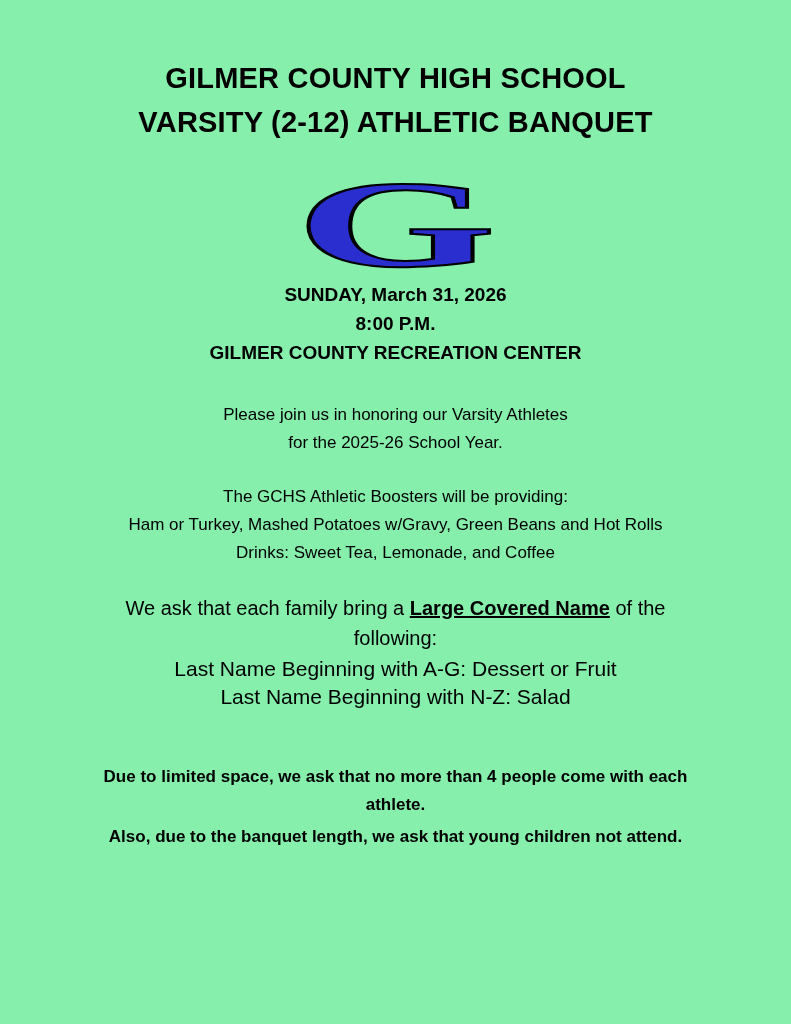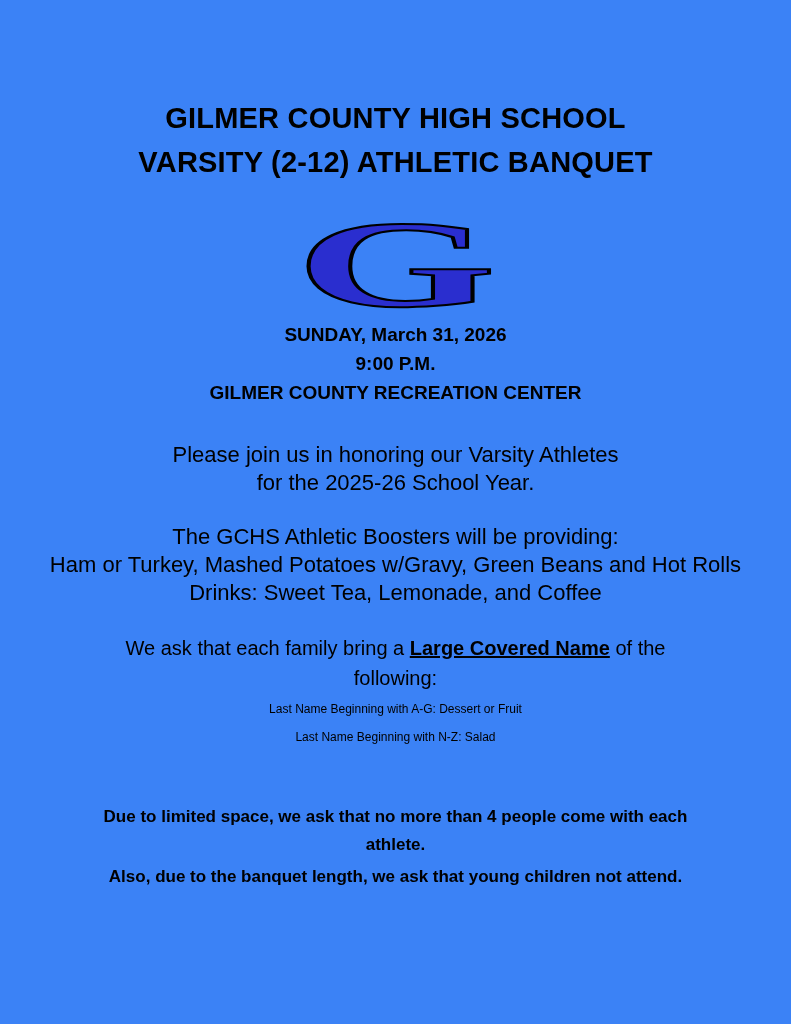--- a/index.html
+++ b/index.html
@@ -4,25 +4,25 @@
 <style>
   html, body {
     margin: 0;
     padding: 0;
     background: #ffffff;
   }
   .page {
     width: 791px;
     height: 1024px;
     margin: 0 auto;
-    background: #3b82f6;
+    background: #86efac;
     font-family: "Liberation Sans", sans-serif;
     color: #000000;
     box-sizing: border-box;
-    padding-top: 96px;
+    padding-top: 56px;
     text-align: center;
     overflow: hidden;
   }
   .title {
     margin: 0 auto;
     font-size: 29px;
     font-weight: bold;
     line-height: 44px;
     letter-spacing: 0.2px;
   }
@@ -38,39 +38,39 @@
   }
 
   .event {
     font-size: 19px;
     font-weight: bold;
     line-height: 29px;
     margin-top: 4px;
   }
 
   .para {
-    font-size: 22px;
+    font-size: 17px;
     line-height: 28px;
     margin: 0 auto;
   }
   .intro   { margin-top: 34px; }
   .menu    { margin-top: 26px; }
 
   .dish-request {
     font-size: 20px;
     line-height: 30px;
     margin: 26px auto 2px auto;
     max-width: 600px;
   }
   .dish-request .hl {
     font-weight: bold;
     text-decoration: underline;
   }
   .dish-list {
-    font-size: 12px;
+    font-size: 21px;
     line-height: 28px;
     margin-top: 2px;
   }
 
   .notes {
     margin-top: 52px;
     font-size: 17px;
     font-weight: bold;
     line-height: 28px;
   }
@@ -90,21 +90,21 @@
   </h1>
 
   <div class="logo">
     <svg width="220" height="104" viewBox="0 0 220 104">
       <text x="10" y="96" font-family="'Liberation Serif', serif" font-weight="bold" font-size="124" textLength="200" lengthAdjust="spacingAndGlyphs" fill="#2a2ecf" stroke="#000000" stroke-width="2">G</text>
     </svg>
   </div>
 
   <div class="event">
     <div>SUNDAY, March 31, 2026</div>
-    <div>9:00 P.M.</div>
+    <div>8:00 P.M.</div>
     <div>GILMER COUNTY RECREATION CENTER</div>
   </div>
 
   <div class="para intro">
     <div>Please join us in honoring our Varsity Athletes</div>
     <div>for the 2025-26 School Year.</div>
   </div>
 
   <div class="para menu">
     <div>The GCHS Athletic Boosters will be providing:</div>

